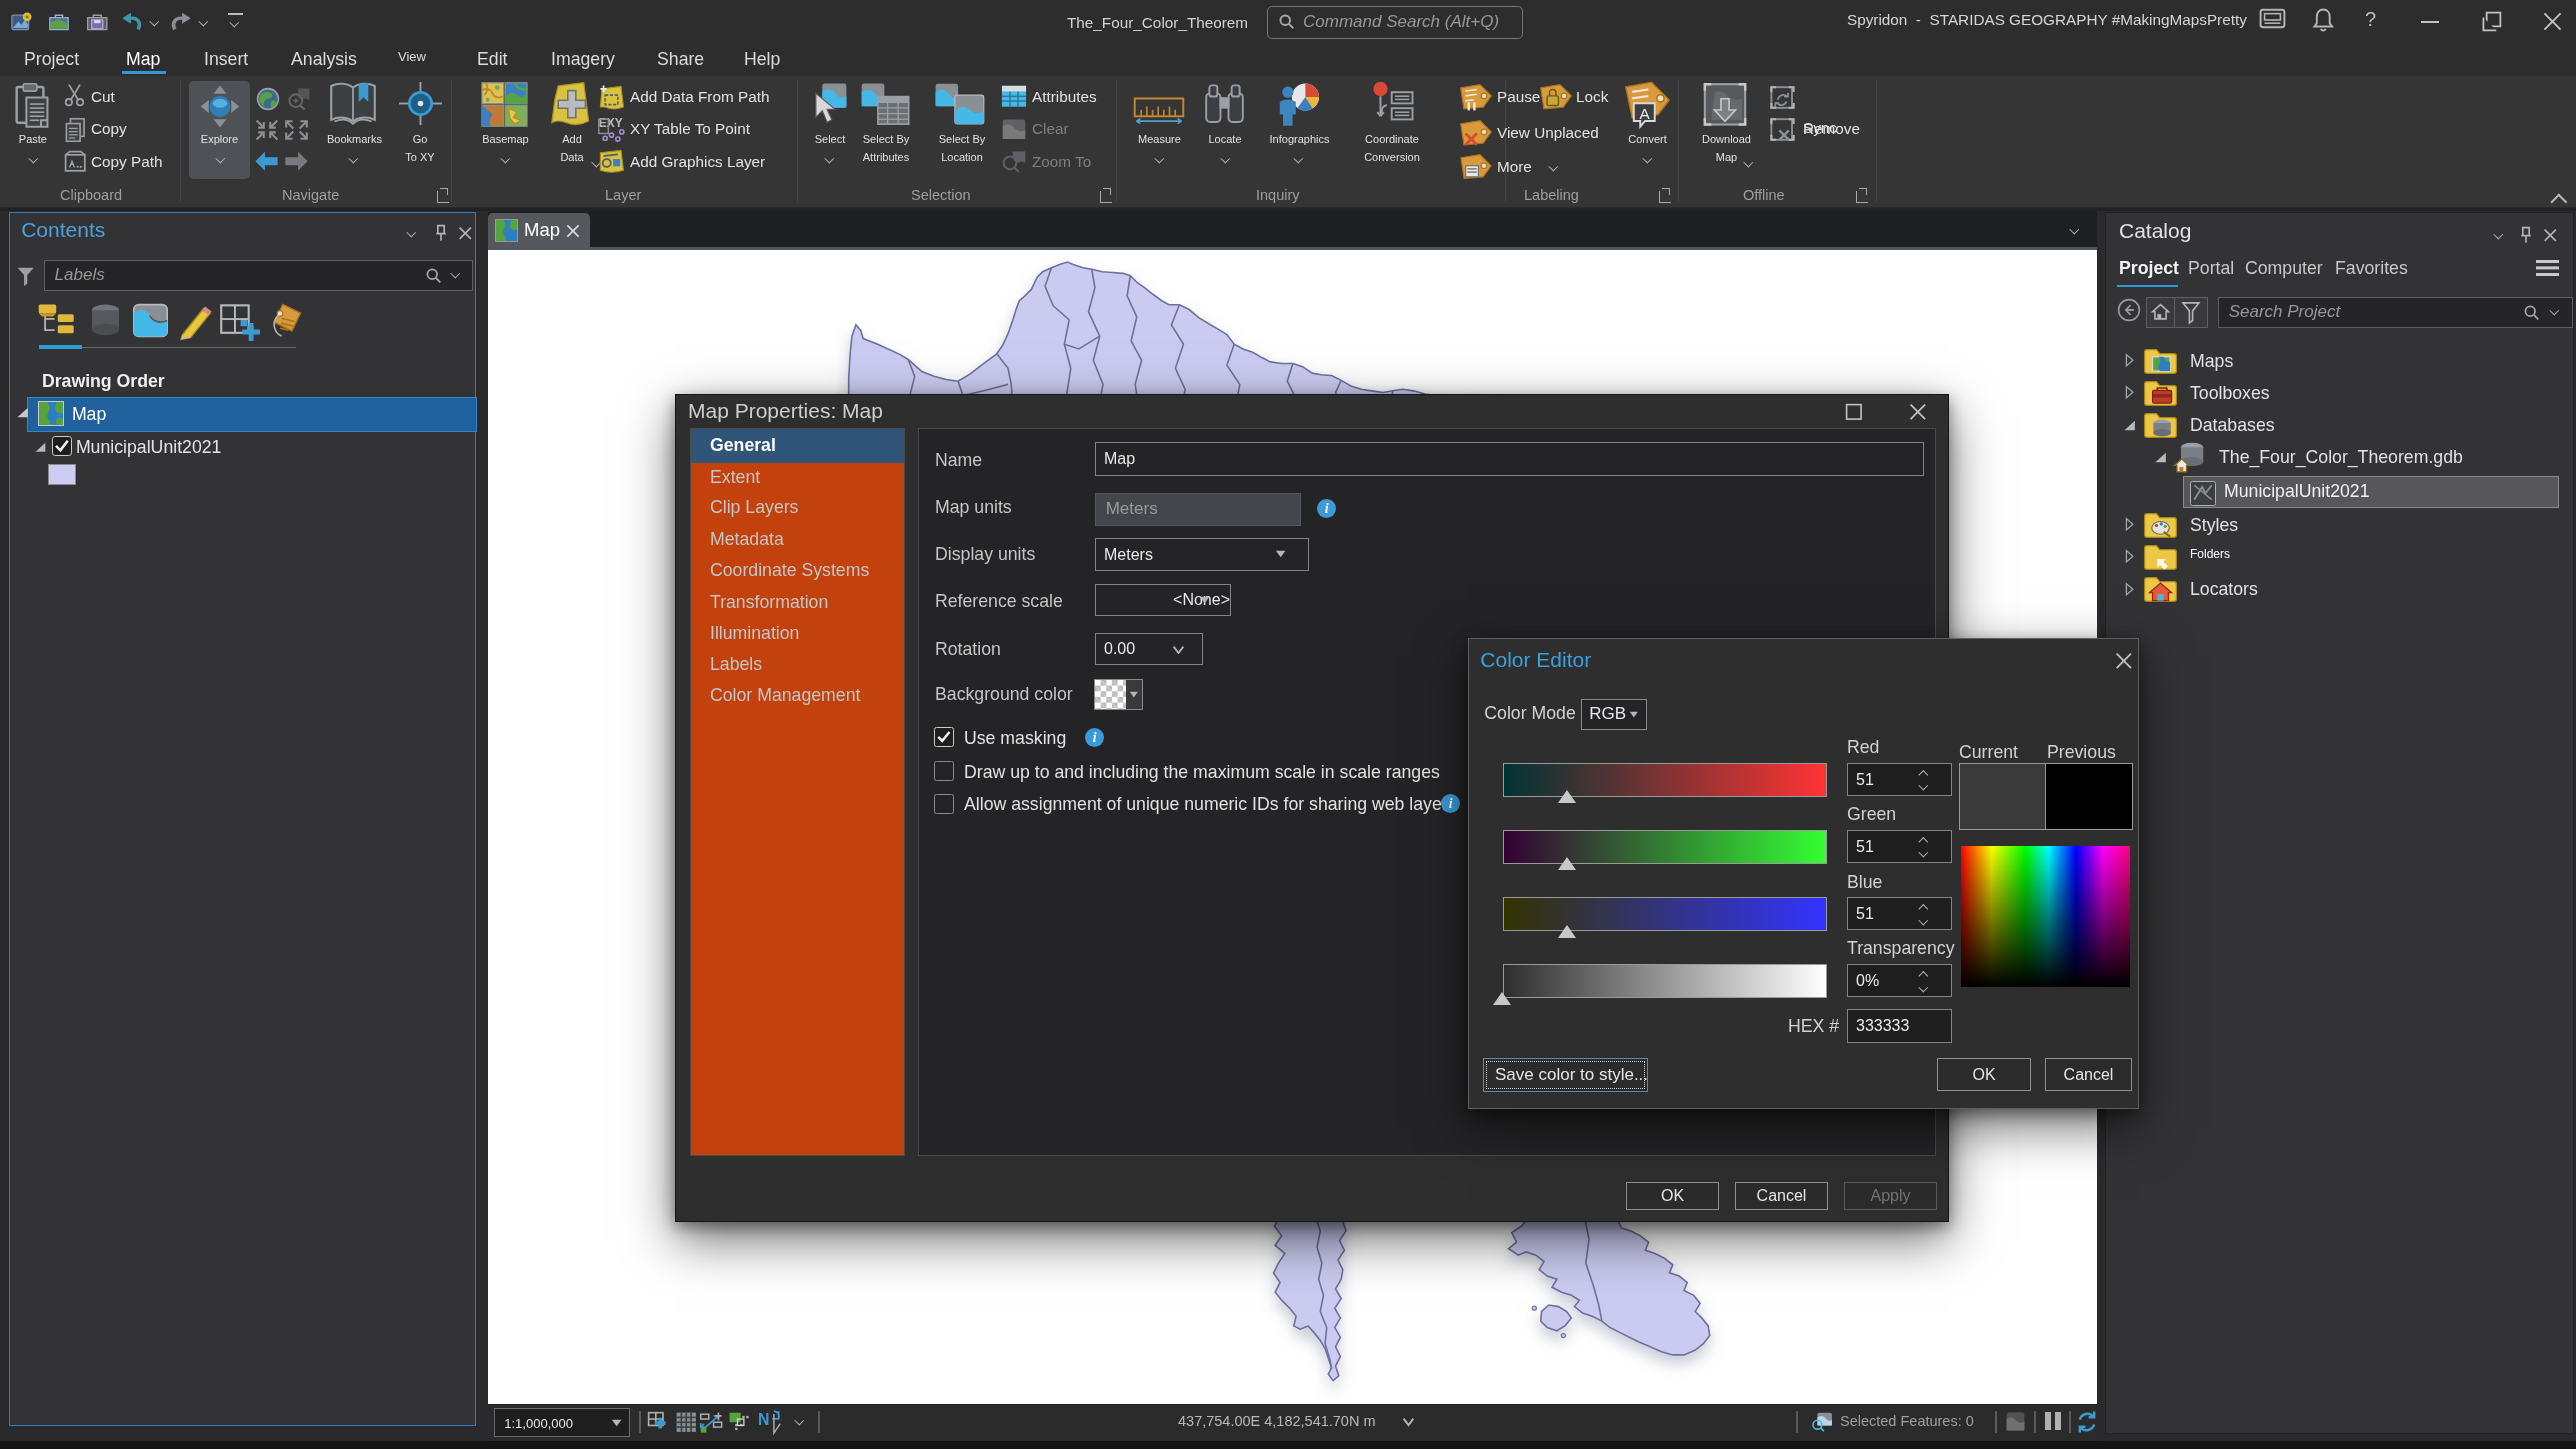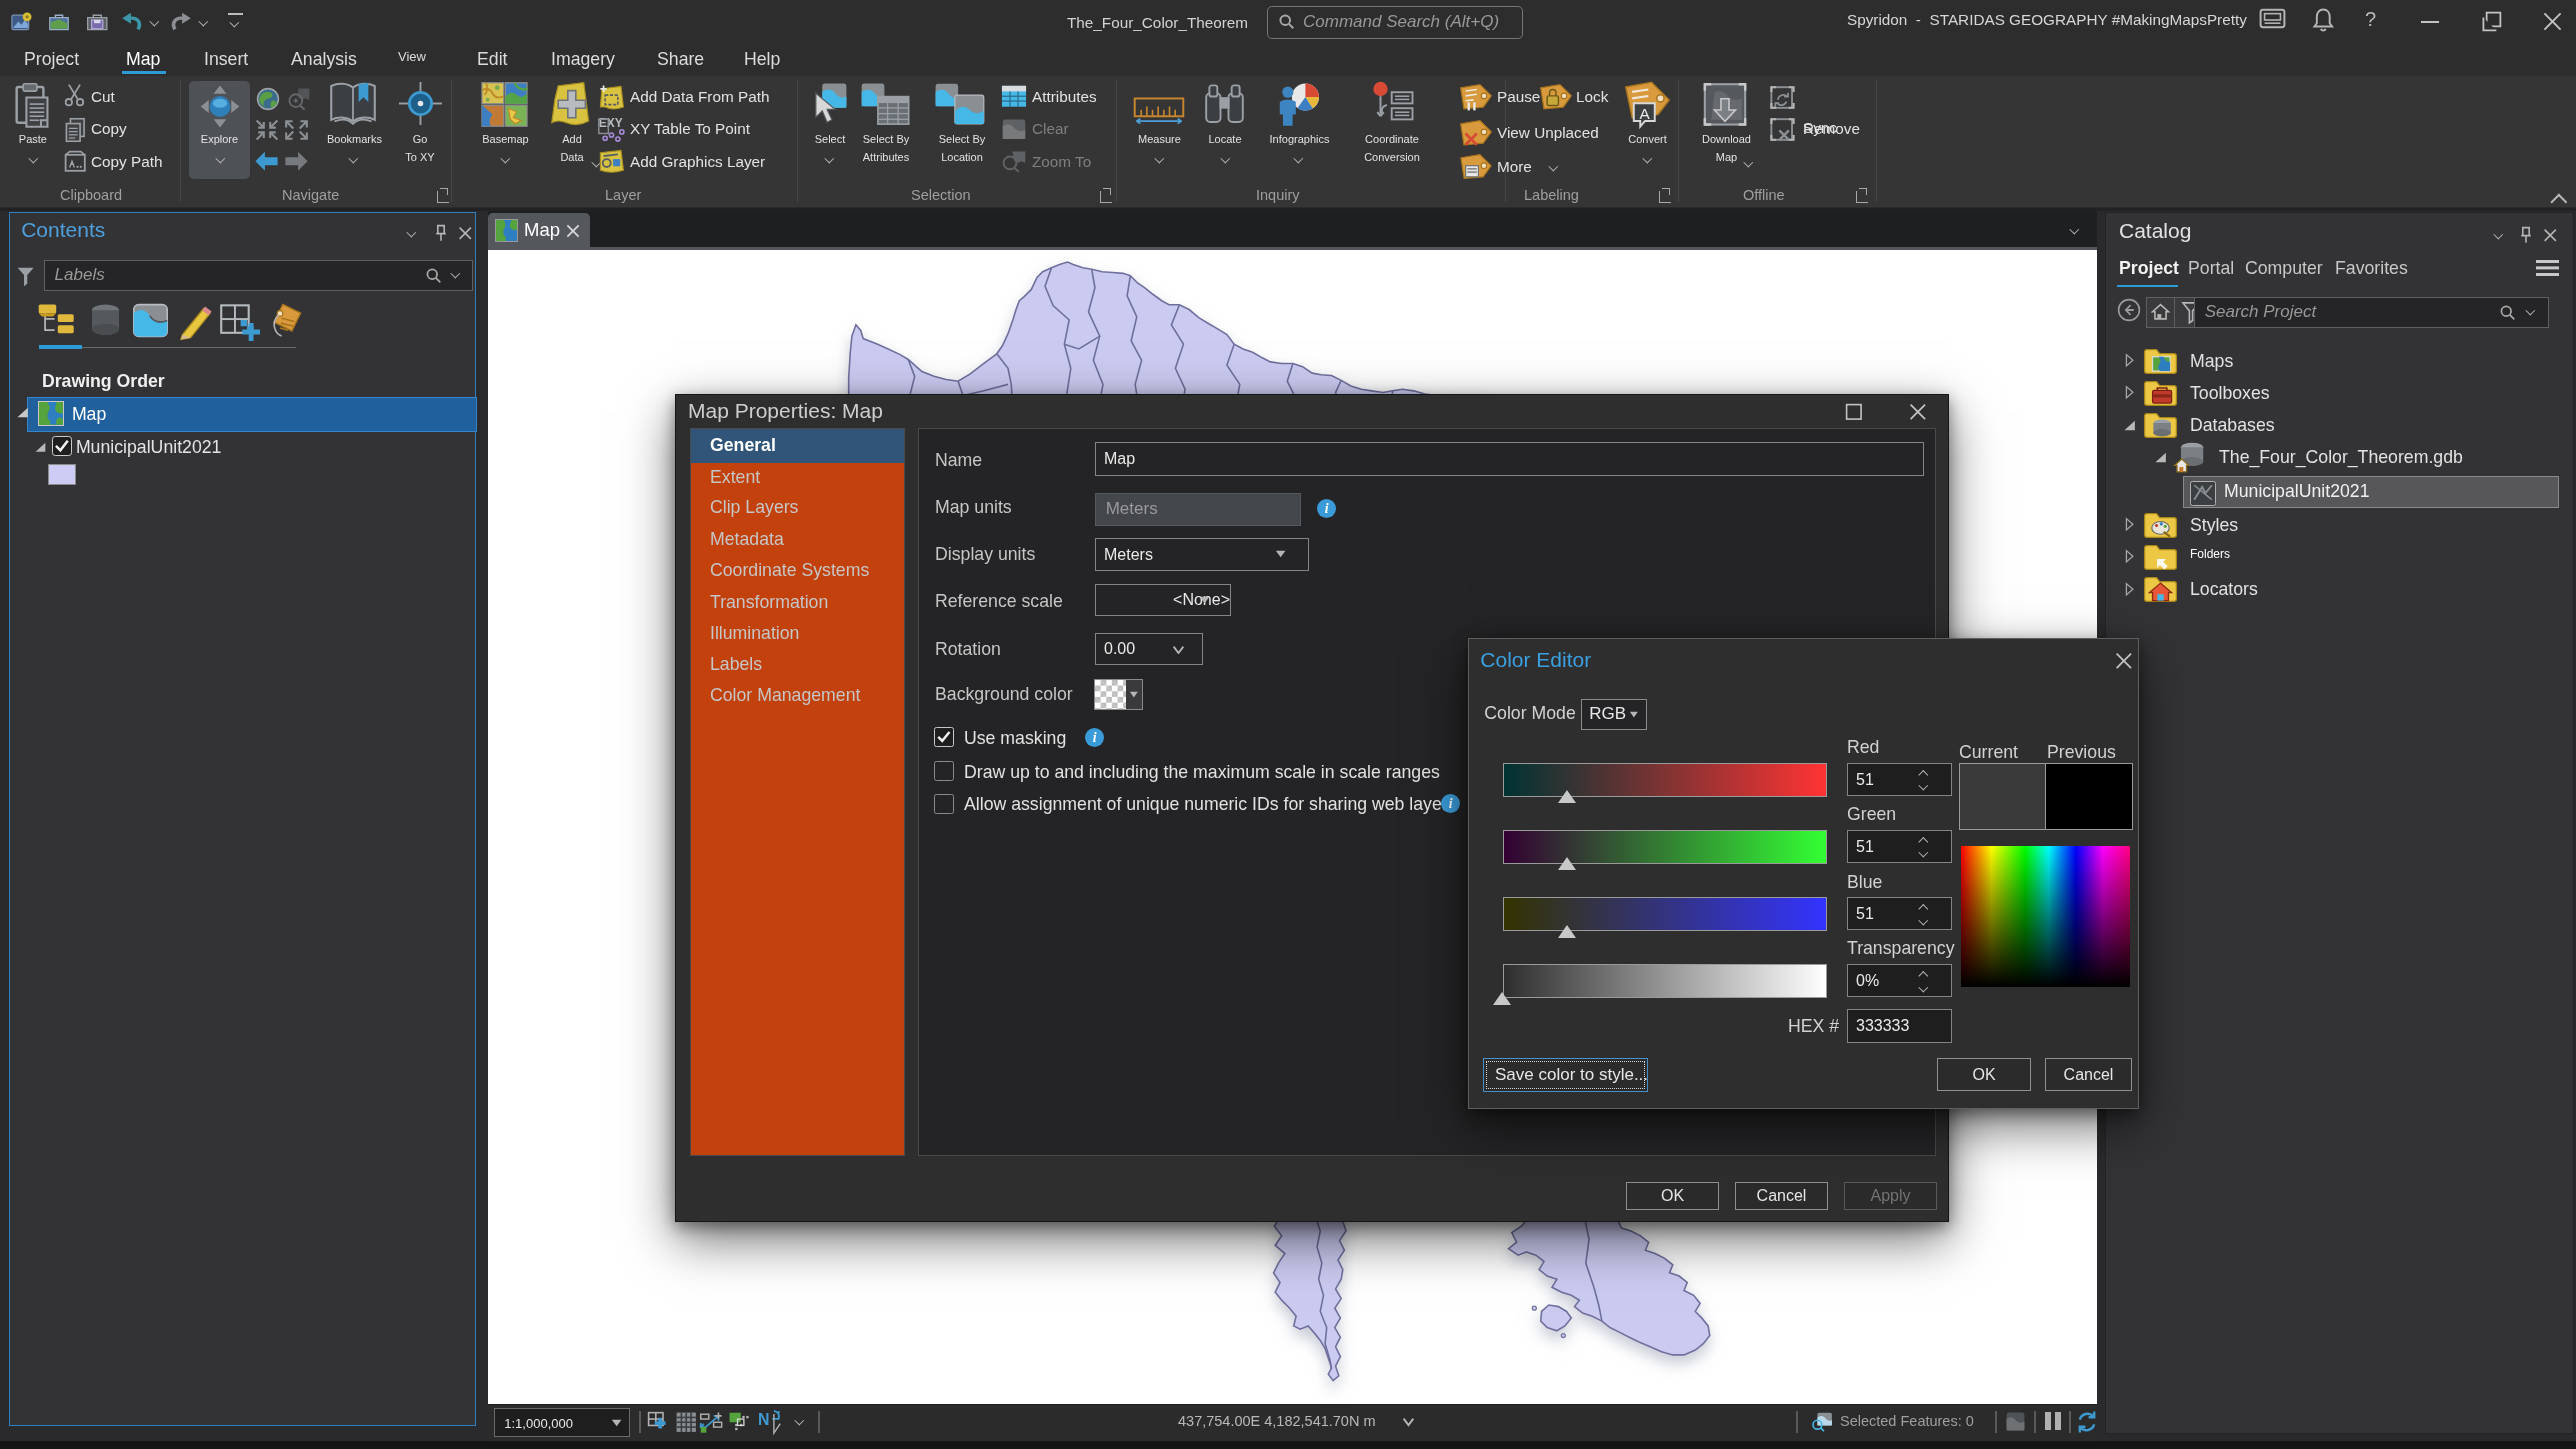--- a/index.html
+++ b/index.html
@@ -710,21 +710,21 @@
     <svg width="27" height="29" viewBox="0 0 34 36">
         <path d="M17 8 L7 17 h3 v9 h14 v-9 h3 Z" fill="none" stroke="#b5b5b5" stroke-width="2"></path>
         <rect x="13" y="20" width="5" height="6" fill="#b5b5b5"></rect>
       </svg>
   </div>
   <div class="abs" style="left:68px;top:84px;width:32px;height:29px;border:0.8px solid #5f5f5f;background:#3a3a3d;">
     <svg width="32" height="29" viewBox="0 0 40 36">
         <path d="M10 6 h20 l-8 10 v12 l-4 3 v-15 z" fill="none" stroke="#b5b5b5" stroke-width="2"></path>
       </svg>
   </div>
-  <div class="abs" style="left:88px;top:84px;width:353px;height:29px;background:#252527;border:0.8px solid #5f5f5f;">
+  <div class="abs" style="left:112px;top:84px;width:353px;height:29px;background:#252527;border:0.8px solid #5f5f5f;">
     <div class="txt" style="left:9.7px;top:4px;font-size:17px;font-style:italic;color:#989898;">Search Project</div>
     <svg class="abs" style="left:304px;top:5.6px" width="17.7" height="17.7" viewBox="0 0 22 22">
         <circle cx="9" cy="9" r="6" fill="none" stroke="#a8a8a8" stroke-width="2.2"></circle>
         <line x1="13.5" y1="13.5" x2="19" y2="19" stroke="#a8a8a8" stroke-width="2.2"></line>
       </svg>
     <div class="chevs" style="left:332px;top:8.9px;"></div>
   </div>
 
   <svg class="abs" style="left:17.7px;top:140px" width="11.3" height="14.5" viewBox="0 0 14 18">
       <path d="M3 2 L11 9 L3 16 Z" fill="none" stroke="#a8a8a8" stroke-width="1.6"></path>

